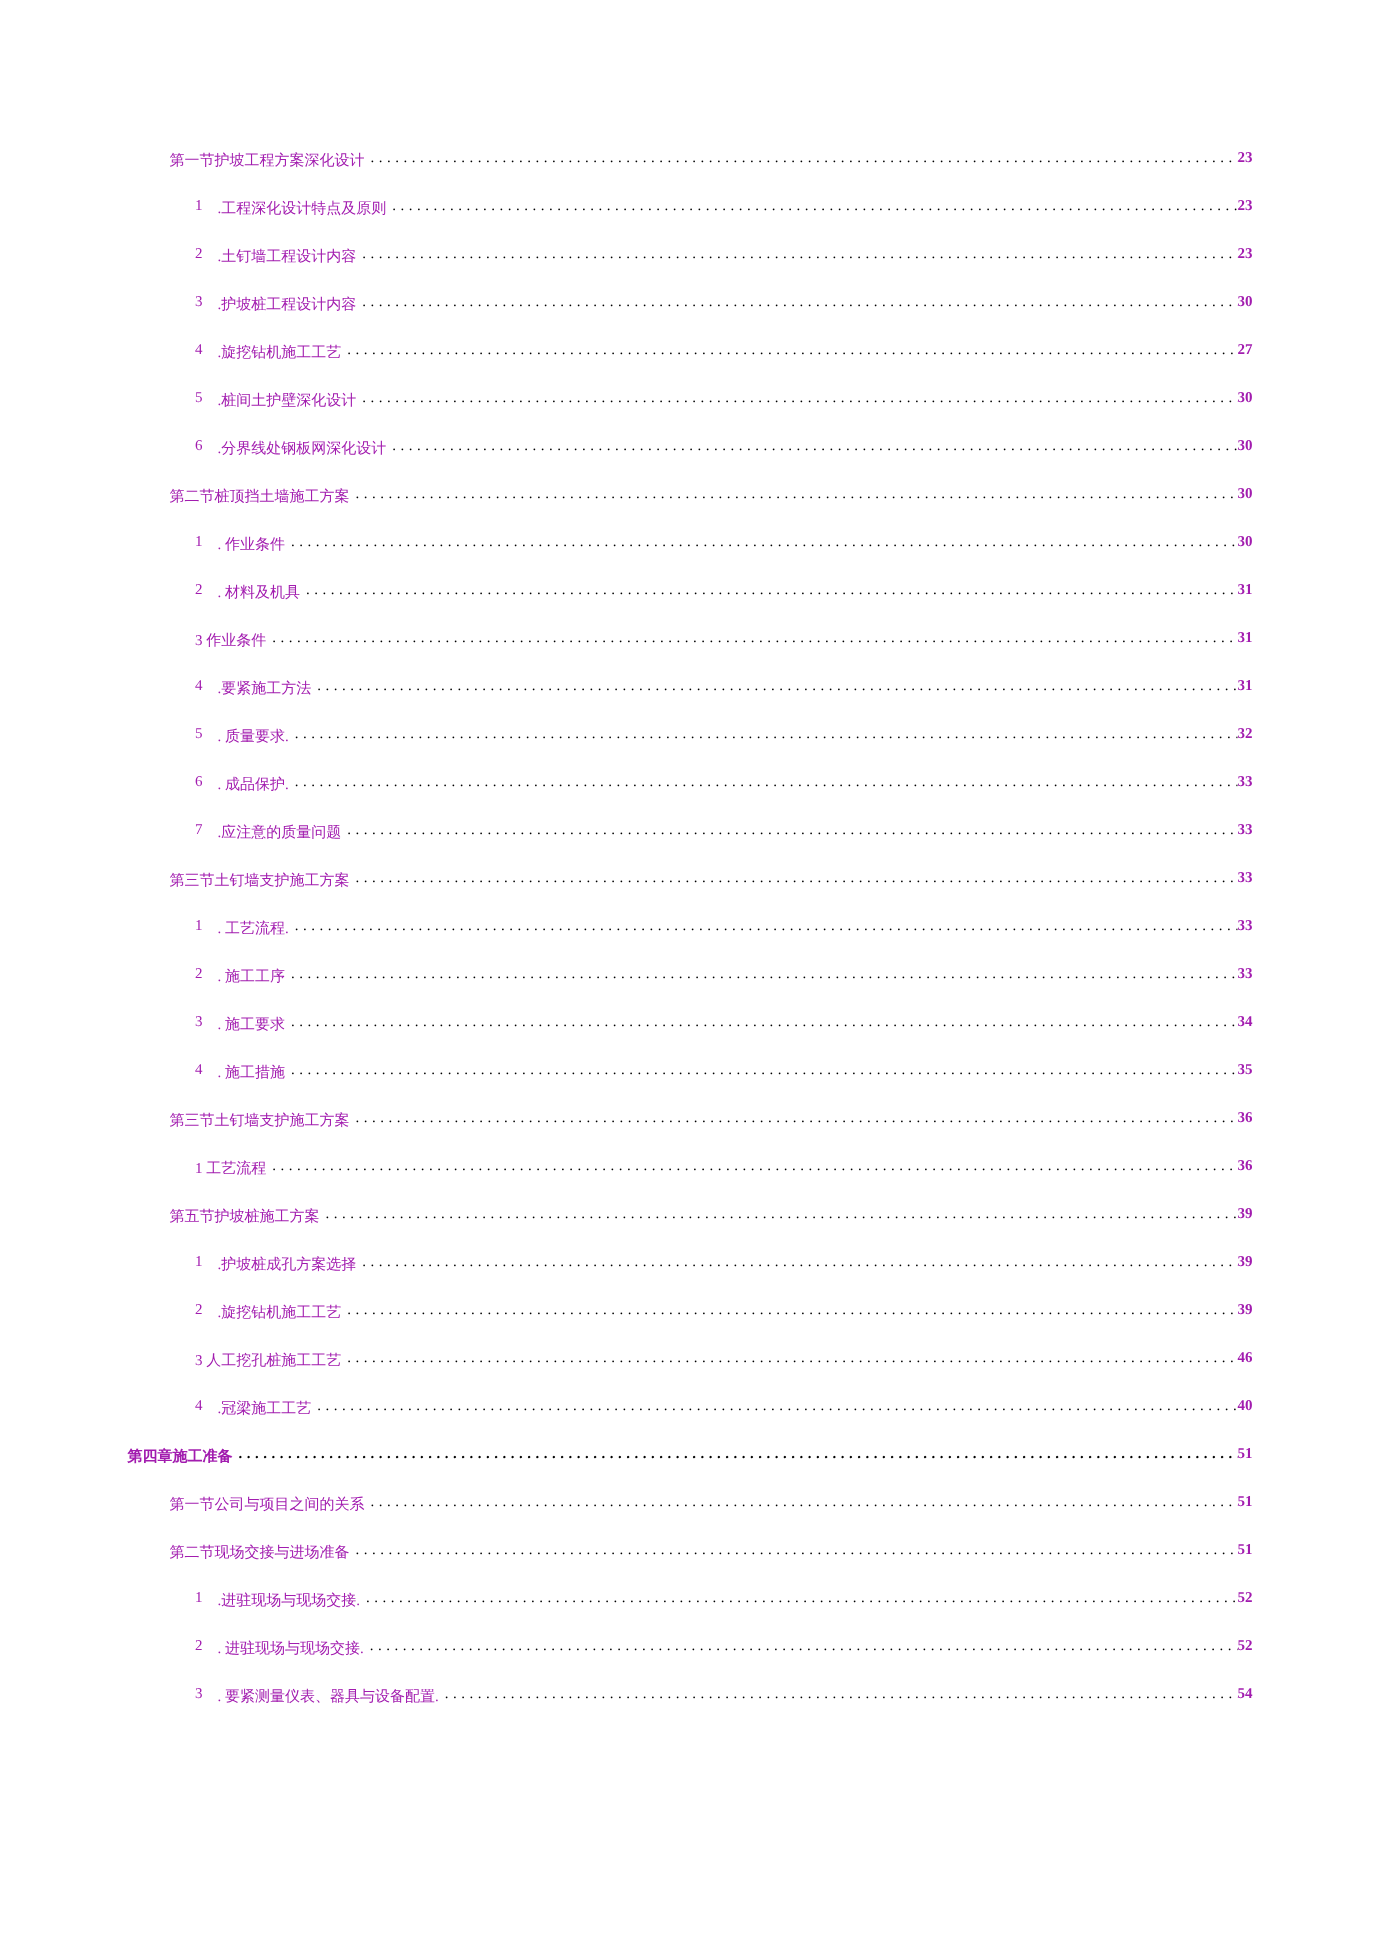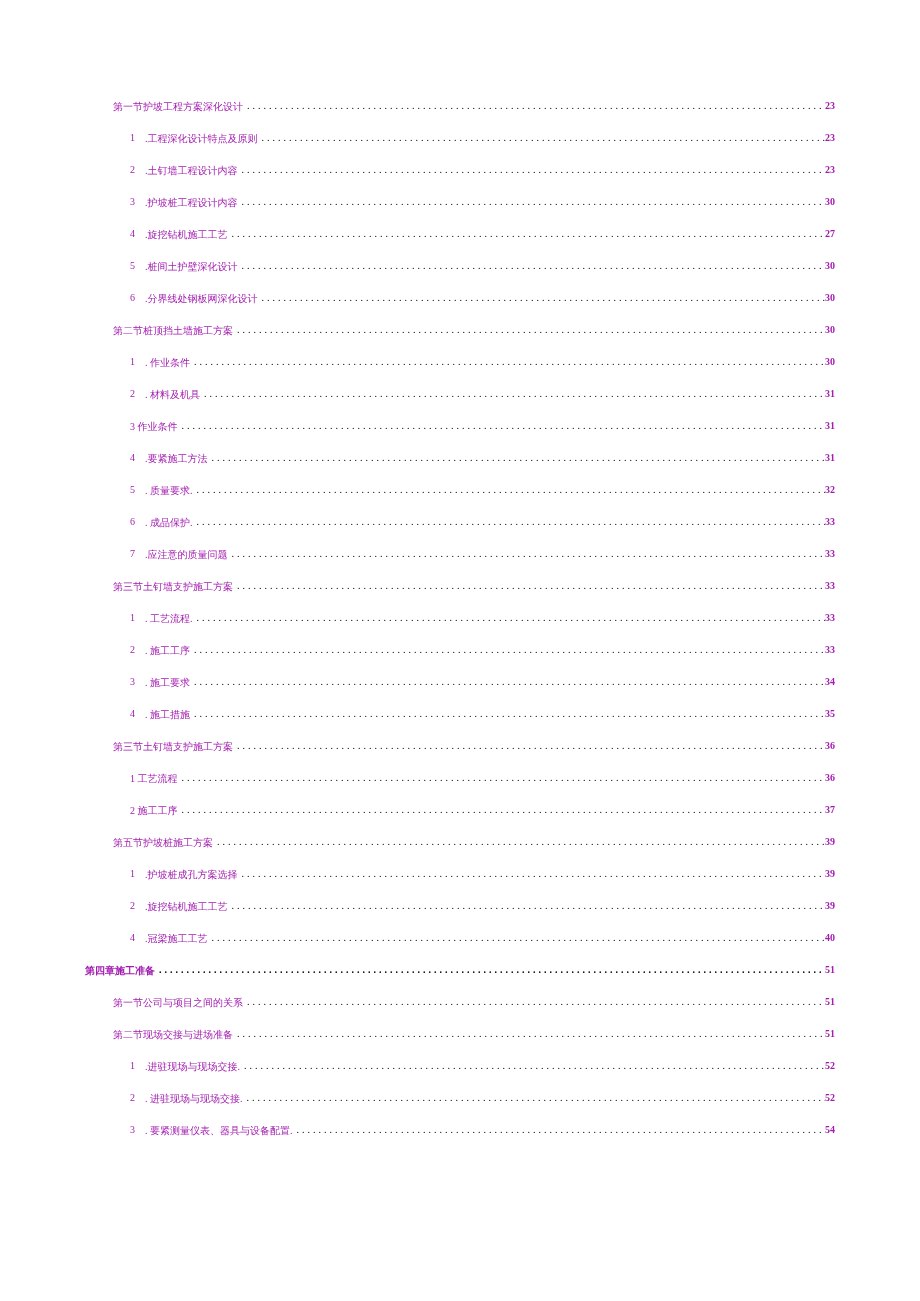--- a/index.html
+++ b/index.html
@@ -181,41 +181,41 @@
     <div class="toc-entry level-2">
       <span class="toc-text">第三节土钉墙支护施工方案</span>
       <span class="toc-leader"></span>
       <span class="toc-page">36</span>
     </div>
     <div class="toc-entry level-3">
       <span class="toc-text">1 工艺流程</span>
       <span class="toc-leader"></span>
       <span class="toc-page">36</span>
     </div>
-    <div class="toc-entry level-3">
-      <span class="toc-text">2 施工工序</span>
-      <span class="toc-leader"></span>
-      <span class="toc-page">37</span>
-    </div>
     <div class="toc-entry level-2">
       <span class="toc-text">第五节护坡桩施工方案</span>
       <span class="toc-leader"></span>
       <span class="toc-page">39</span>
     </div>
     <div class="toc-entry level-3">
       <span class="toc-num">1</span>
       <span class="toc-text">.护坡桩成孔方案选择</span>
       <span class="toc-leader"></span>
       <span class="toc-page">39</span>
     </div>
     <div class="toc-entry level-3">
       <span class="toc-num">2</span>
       <span class="toc-text">.旋挖钻机施工工艺</span>
       <span class="toc-leader"></span>
       <span class="toc-page">39</span>
+    </div>
+    <div class="toc-entry level-3">
+      <span class="toc-text">3 人工挖孔桩施工工艺</span>
+      <span class="toc-leader"></span>
+      <span class="toc-page">46</span>
     </div>
     <div class="toc-entry level-3">
       <span class="toc-num">4</span>
       <span class="toc-text">.冠梁施工工艺</span>
       <span class="toc-leader"></span>
       <span class="toc-page">40</span>
     </div>
     <div class="toc-entry level-1">
       <span class="toc-text">第四章施工准备</span>
       <span class="toc-leader"></span>

